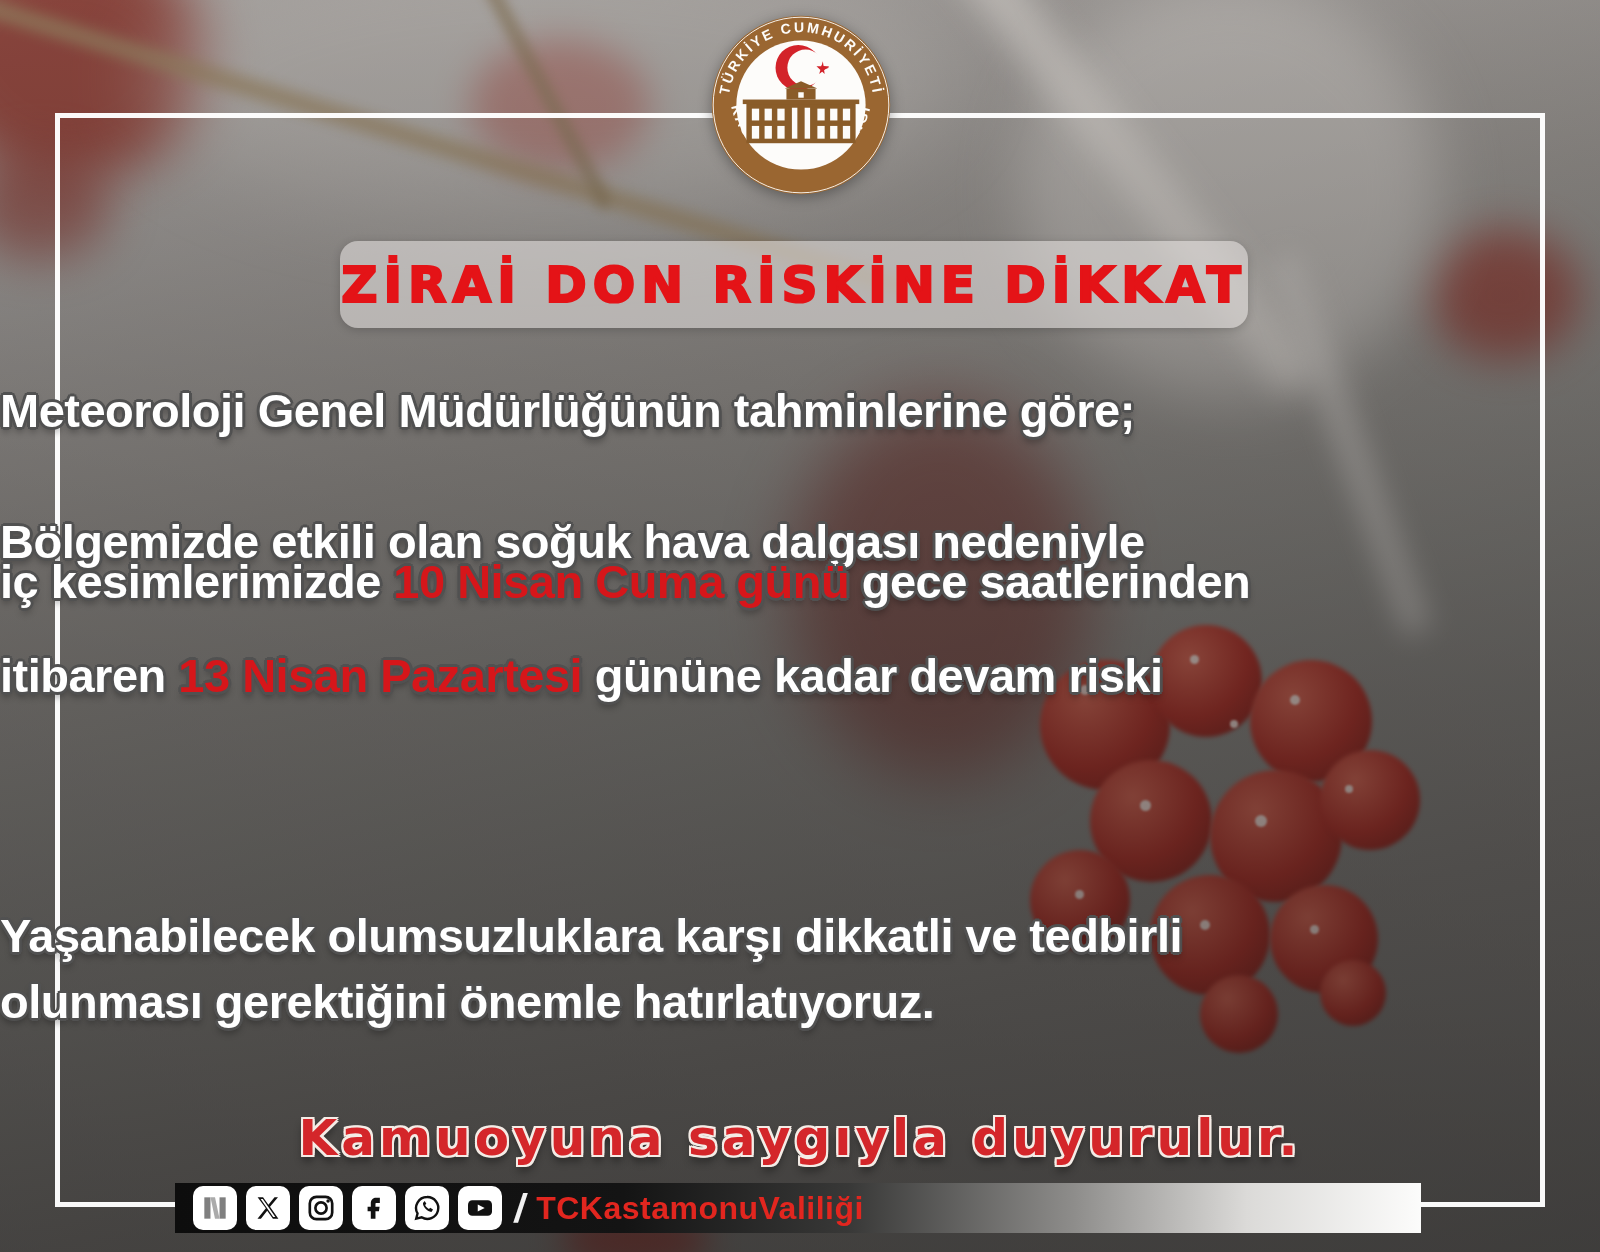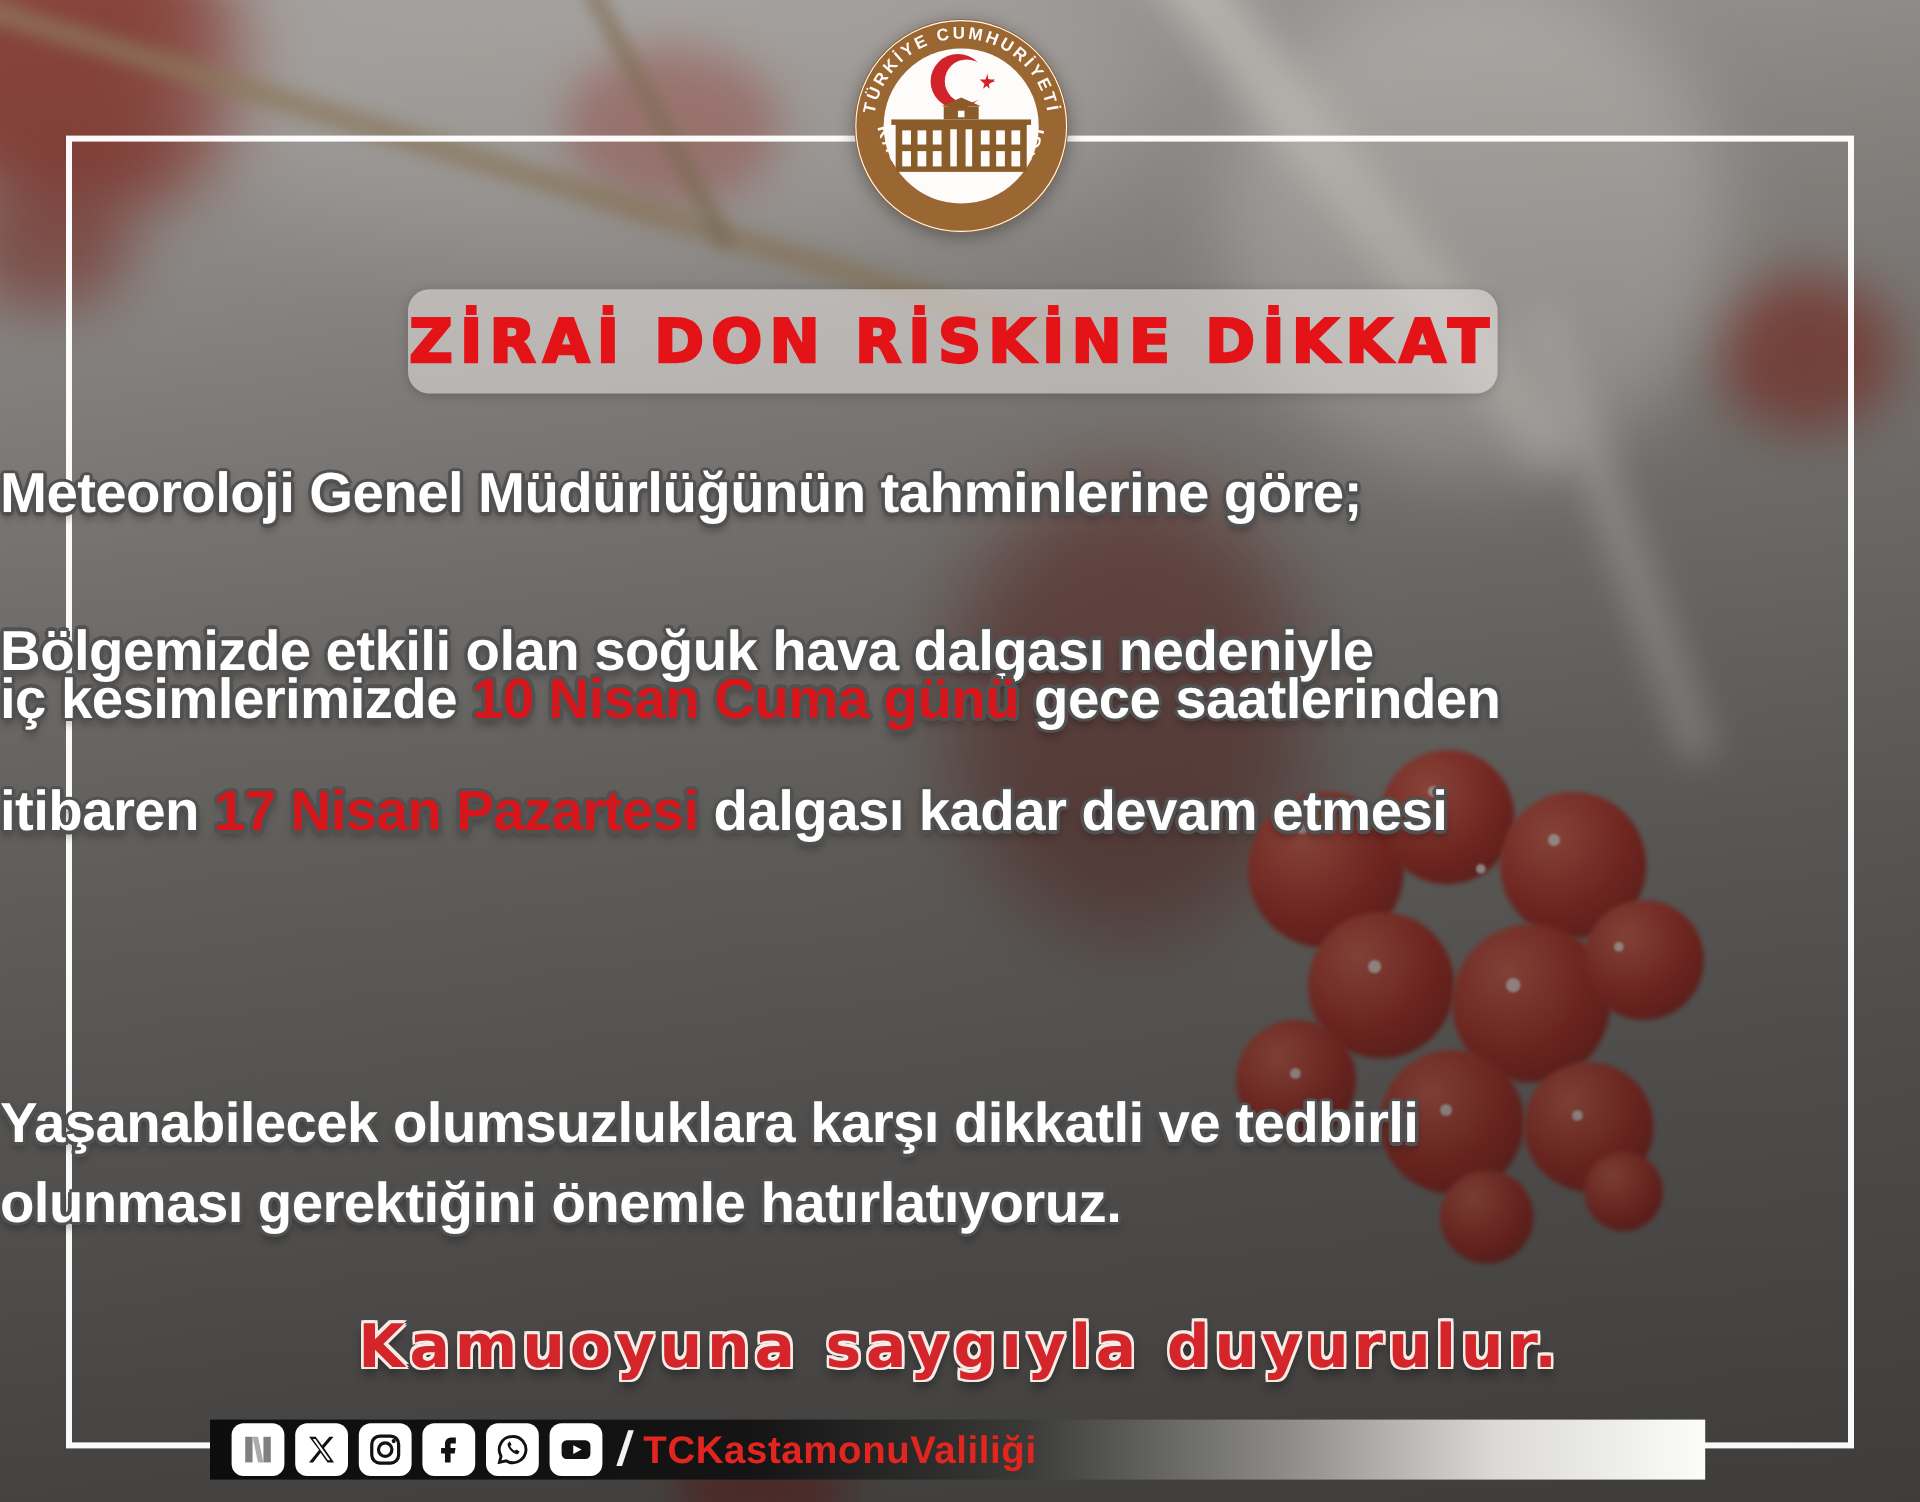--- a/index.html
+++ b/index.html
@@ -36,21 +36,21 @@
   .line{position:absolute;left:0;width:100%;z-index:3;
     color:#ffffff;font-weight:bold;font-size:47px;letter-spacing:-0.5px;white-space:nowrap;
     text-shadow:-2px -2px 0 #515151,2px -2px 0 #515151,-2px 2px 0 #515151,2px 2px 0 #515151,
       -3px 0 0 #515151,3px 0 0 #515151,0 -3px 0 #515151,0 3px 0 #515151,0 5px 7px rgba(0,0,0,.38);}
   .red{color:#d6161a;}
   .closing{position:absolute;left:0;width:100%;text-align:center;z-index:3;
     color:#d4262a;font-weight:800;font-size:50px;letter-spacing:4px;white-space:nowrap;
     font-family:"DejaVu Sans",sans-serif;
     text-shadow:-2px 0 0 #f4ece6,2px 0 0 #f4ece6,0 -2px 0 #f4ece6,0 2px 0 #f4ece6,
       -2px -2px 0 #f4ece6,2px 2px 0 #f4ece6,-2px 2px 0 #f4ece6,2px -2px 0 #f4ece6,
-      0 6px 9px rgba(0,0,0,.45);}
+      0 6px 9px rgba(0,0,0,.45);margin-top:16px;}
   
   .footer{position:absolute;left:175px;top:1183px;width:1246px;height:50px;z-index:4;
     display:flex;align-items:center;padding-left:18px;box-sizing:border-box;
     background:linear-gradient(90deg,#0d0d0d 0%,#141414 36%,#383837 54%,#8d8c8a 72%,#dbdad8 86%,#fcfcfb 100%);}
   .sicon{width:44px;height:44px;border-radius:10px;background:#ffffff;margin-right:9px;
     display:flex;align-items:center;justify-content:center;flex:0 0 auto;}
   .sicon svg{width:32px;height:32px;display:block;}
   .slash{color:#f2f2f2;font-size:40px;font-weight:bold;margin:0 10px 0 4px;transform:skewX(-8deg);}
   .handle{color:#e2261f;font-size:32px;font-weight:bold;letter-spacing:.5px;white-space:nowrap;text-align:center;}
   .dept{color:#e2261f;font-size:30px;font-weight:bold;margin-left:auto;margin-right:42px;white-space:nowrap;}
@@ -150,21 +150,21 @@
   </div>
 
   <div class="title-box">
     <div class="title-text">ZİRAİ DON RİSKİNE DİKKAT</div>
   </div>
 
   <div class="line" style="top:383px">Meteoroloji Genel Müdürlüğünün tahminlerine göre;</div>
 
   <div class="line" style="top:514px">Bölgemizde etkili olan soğuk hava dalgası nedeniyle</div>
   <div class="line" style="top:554px"><span>iç kesimlerimizde </span><span class="red">10 Nisan Cuma günü</span><span> gece saatlerinden</span></div>
-  <div class="line" style="top:648px"><span>itibaren </span><span class="red">17 Nisan Pazartesi</span><span> dalgası kadar devam etmesi</span></div>
+  <div class="line" style="top:648px"><span>itibaren </span><span class="red">13 Nisan Pazartesi</span><span> gününe kadar devam riski</span></div>
 
   <div class="line" style="top:908px">Yaşanabilecek olumsuzluklara karşı dikkatli ve tedbirli</div>
   <div class="line" style="top:974px">olunması gerektiğini önemle hatırlatıyoruz.</div>
 
   <div class="closing" style="top:1093px">Kamuoyuna saygıyla duyurulur.</div>
 
   <div class="footer">
     <div class="sicon">
       <svg viewBox="0 0 24 24">
         <rect x="4" y="4" width="4.6" height="16" fill="#7f7f7f"></rect>

